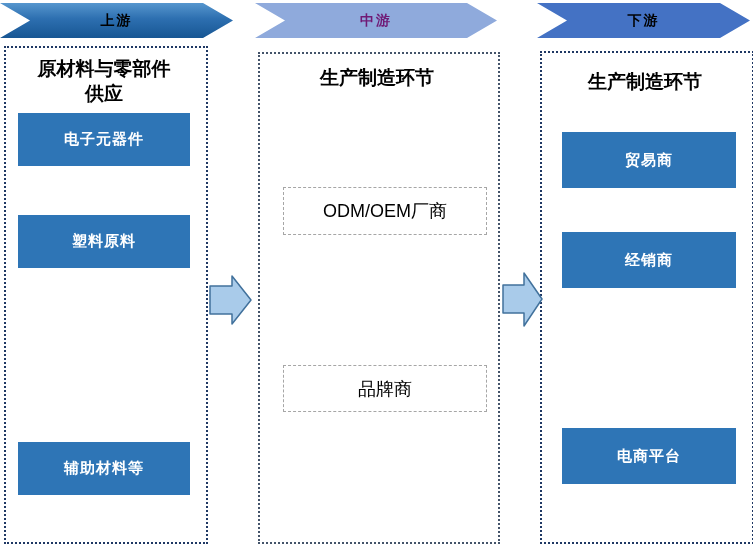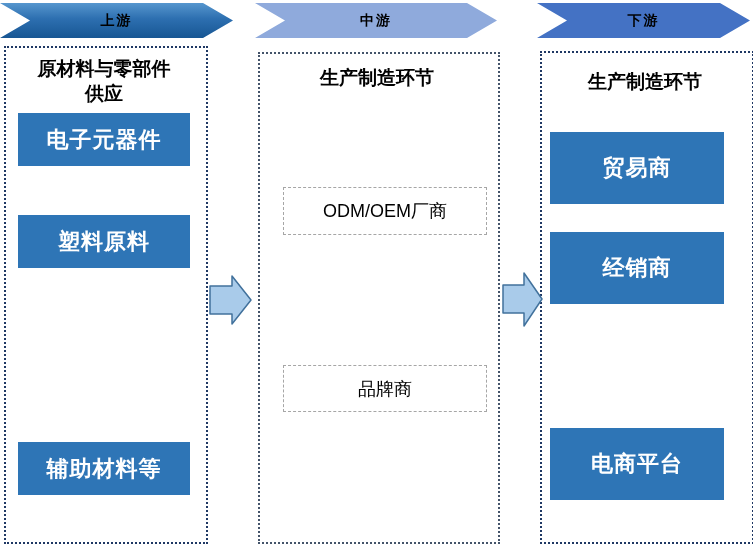--- a/index.html
+++ b/index.html
@@ -8,44 +8,44 @@
     font-family:"Liberation Sans","DejaVu Sans",sans-serif;
   }
   
   .chev{
     position:absolute;top:3px;height:35px;
     display:flex;align-items:center;justify-content:center;
     font-size:14px;font-weight:bold;letter-spacing:2px;
     clip-path:polygon(0 0, calc(100% - 30px) 0, 100% 50%, calc(100% - 30px) 100%, 0 100%, 30px 50%);
   }
   .chev1{left:0;width:233px;background:linear-gradient(180deg,#5696CE 0%,#2D6FB0 45%,#175693 100%);color:#000;}
-  .chev2{left:255px;width:242px;background:#8FAADC;color:#000000;}
+  .chev2{left:255px;width:242px;background:#8FAADC;color:#701a75;}
   .chev3{left:537px;width:213px;background:#4472C4;color:#000000;}
   
   .col{position:absolute;background:#fff;}
   .col1{left:4px;top:46px;width:200px;height:494px;border:2px dotted #1F3864;}
   .col2{left:258px;top:52px;width:238px;height:488px;border:2px dotted #44546A;}
   .col3{left:540px;top:51px;width:210px;height:489px;border:2px dotted #1F3864;}
   
   .col-title{
     position:absolute;text-align:center;color:#000;
     font-size:19px;font-weight:bold;line-height:1.3;
   }
   .title1{left:4px;top:57px;width:200px;}
   .title2{left:258px;top:66px;width:238px;}
   .title3{left:540px;top:70px;width:210px;}
   
   .item{
     position:absolute;background:#2E75B6;color:#fff;
     display:flex;align-items:center;justify-content:center;
-    font-size:22px;font-weight:bold;letter-spacing:1px;
+    font-size:15px;font-weight:bold;letter-spacing:1px;
   }
   .li{left:18px;width:172px;height:53px;}
   .li1{top:113px;} .li2{top:215px;} .li3{top:328px;} .li4{top:442px;}
-  .ri{left:550px;width:174px;height:72px;}
+  .ri{left:562px;width:174px;height:56px;}
   .ri1{top:132px;} .ri2{top:232px;} .ri3{top:322px;} .ri4{top:428px;}
   
   .outline-item{
     position:absolute;left:283px;width:202px;background:#fff;
     border:1px dashed #A6A6A6;color:#000;
     display:flex;align-items:center;justify-content:center;
     font-size:18px;font-weight:normal;
   }
   .mi1{top:187px;height:46px;}
   .mi2{top:365px;height:45px;}

